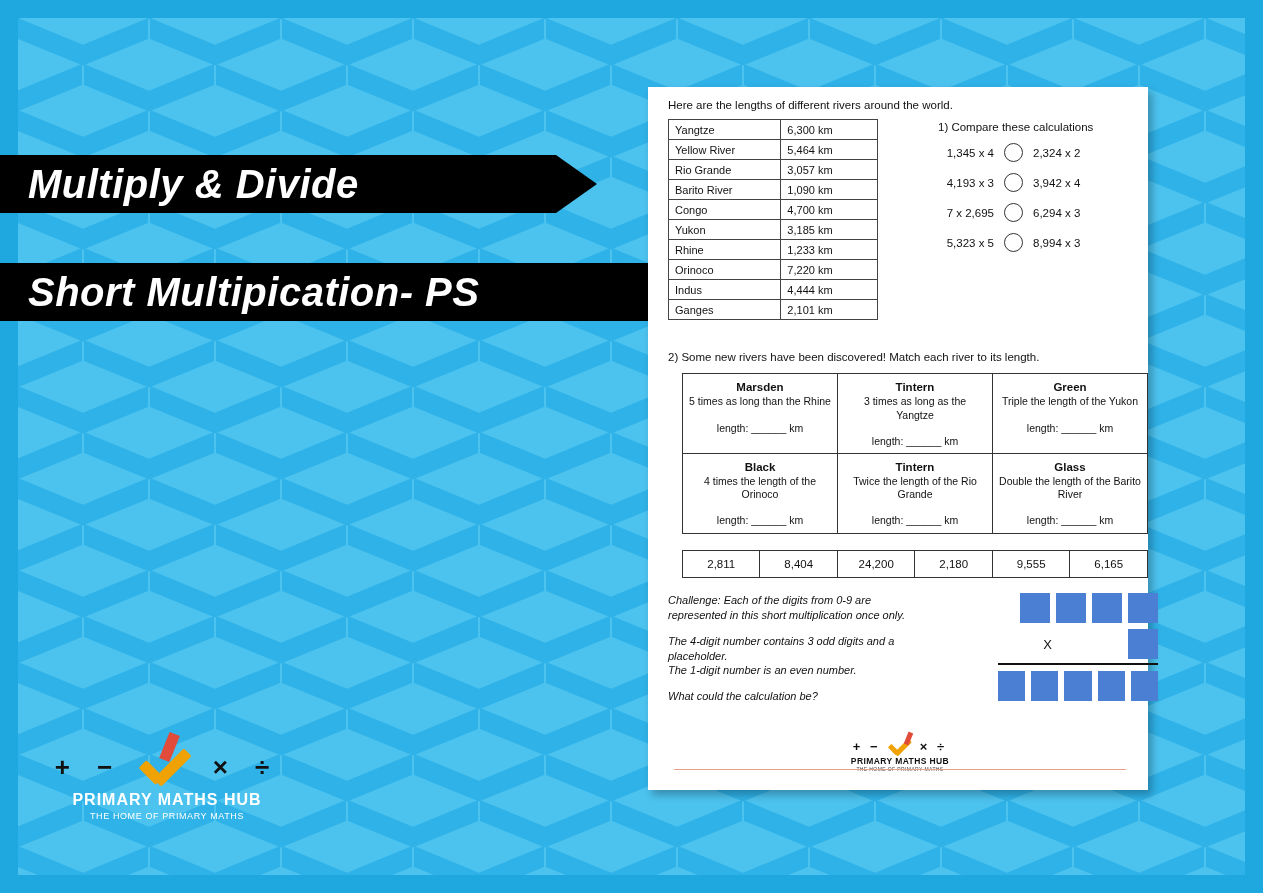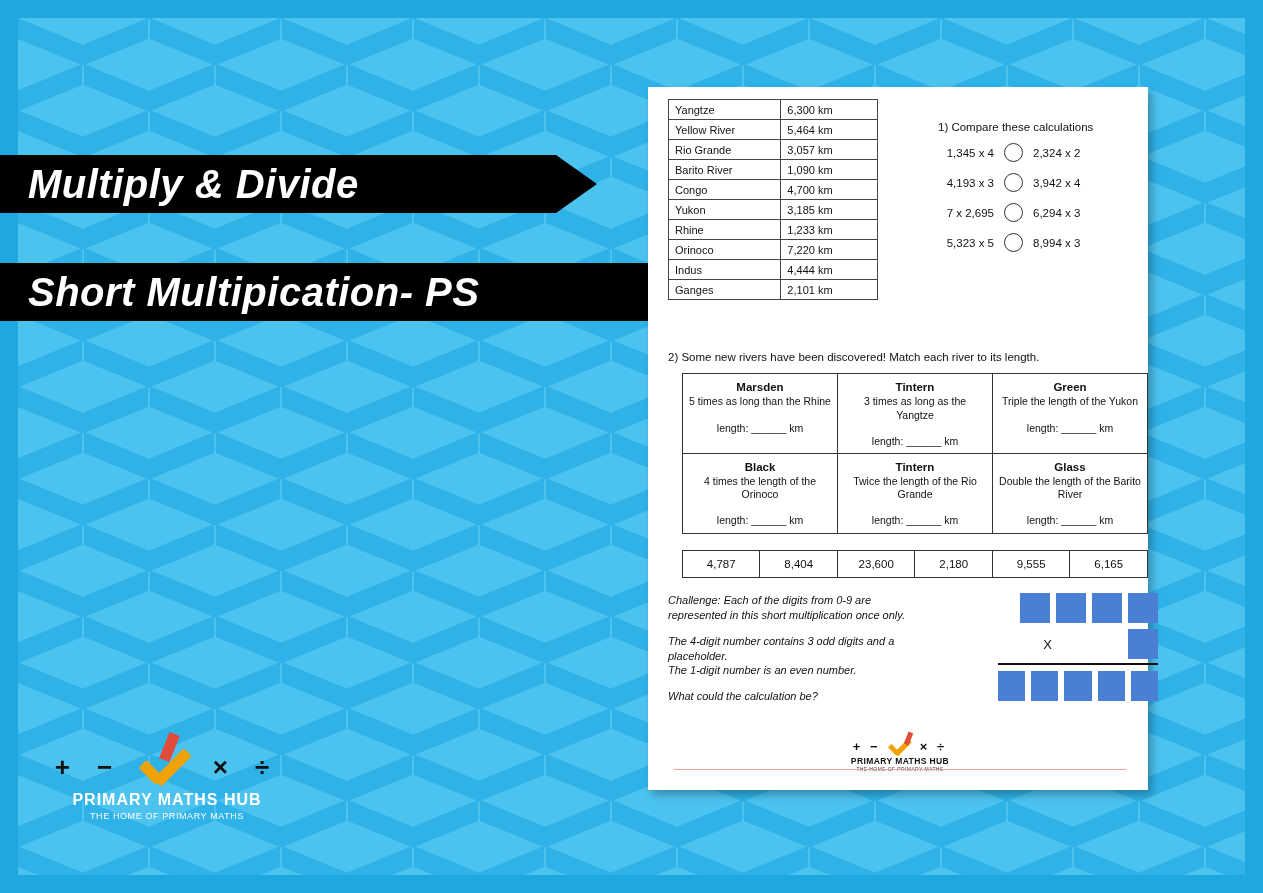--- a/index.html
+++ b/index.html
@@ -607,20 +607,21 @@
   <div class="banner" id="banner-topic">
     <span>Multiply &amp; Divide</span>
   </div>
   <div class="banner" id="banner-sub">
     <span>Short Multipication- PS</span>
   </div>
 
   <div class="sheet">
     <div class="sheet-inner">
 
+      <p class="intro">Here are the lengths of different rivers around the world.</p>
 
       <table class="rivers">
         <tbody id="rivers-body">
             <tr>
               <td class="name">Yangtze</td>
               <td class="len">6,300 km</td>
             </tr>
             <tr>
               <td class="name">Yellow River</td>
               <td class="len">5,464 km</td>
@@ -698,23 +699,23 @@
               <tr>
                 <td><span class="mname">Black</span><span>4 times the length of the Orinoco</span><span class="mlen">length: ______ km</span></td>
                 <td><span class="mname">Tintern</span><span>Twice the length of the Rio Grande</span><span class="mlen">length: ______ km</span></td>
                 <td><span class="mname">Glass</span><span>Double the length of the Barito River</span><span class="mlen">length: ______ km</span></td>
               </tr>
             </tbody>
         </table>
         <table class="answers">
           <tbody id="answers-body">
               <tr>
-                <td>4,787</td>
+                <td>2,811</td>
                 <td>8,404</td>
-                <td>23,600</td>
+                <td>24,200</td>
                 <td>2,180</td>
                 <td>9,555</td>
                 <td>6,165</td>
               </tr>
             </tbody>
         </table>
       </div>
 
       <div class="challenge">
         <p>Challenge: Each of the digits from 0-9 are represented in this short multiplication once only.</p>

